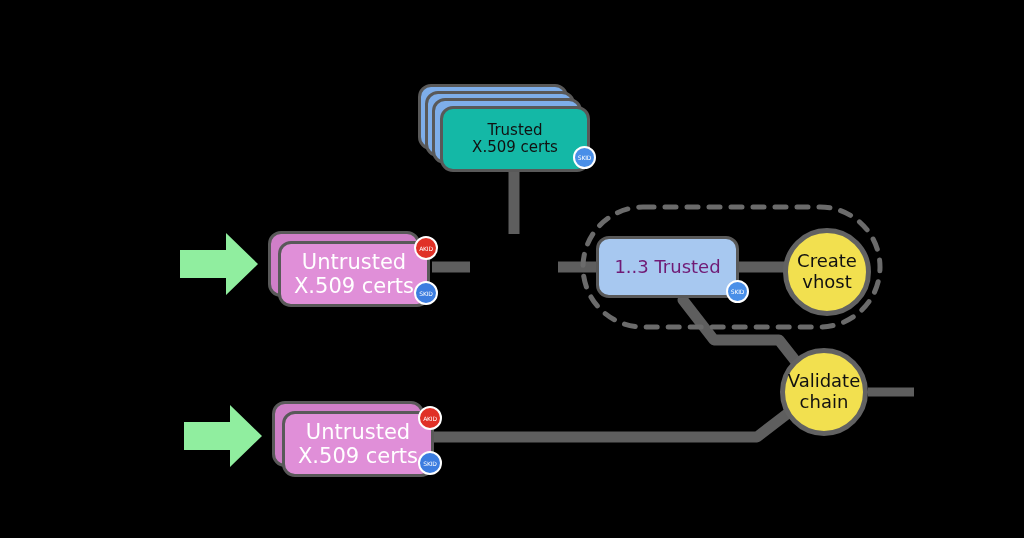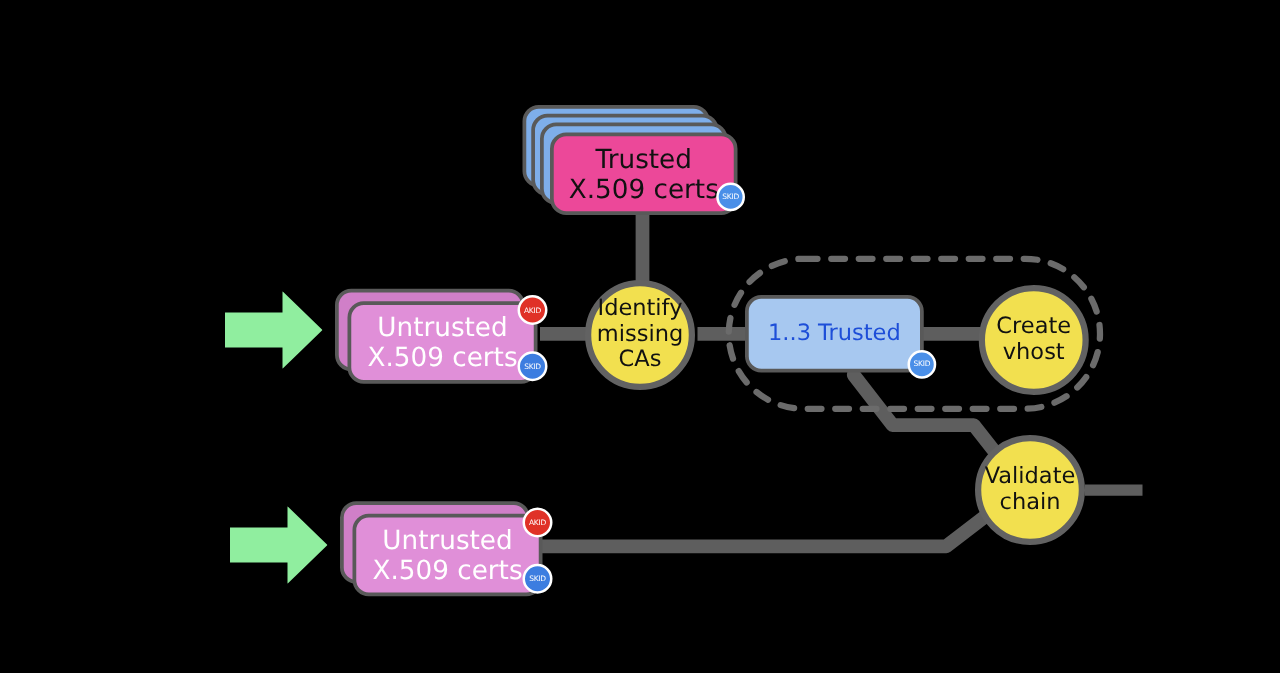--- a/index.html
+++ b/index.html
@@ -115,21 +115,21 @@
     </svg>
 
     <svg class="arrow" style="left:184px; top:405px;" width="78" height="62">
       <polygon points="0,17 46,17 46,0 78,31 46,62 46,45 0,45" fill="#90ee9f"></polygon>
     </svg>
 
     <div style="position:absolute; left:418px; top:84px; width:172px; height:78px;">
       <div class="stack-layer" style="left:0px;  top:0px;  width:150px; height:66px; background:#7eaeea;"></div>
       <div class="stack-layer" style="left:7px;  top:7px;  width:150px; height:66px; background:#7eaeea;"></div>
       <div class="stack-layer" style="left:14px; top:14px; width:150px; height:66px; background:#7eaeea;"></div>
-      <div class="node card" style="left:22px; top:22px; width:150px; height:66px; background:#ec4899; color:#111111; font-size:21px;">
+      <div class="node card" style="left:22px; top:22px; width:150px; height:66px; background:#14b8a6; color:#111111; font-size:15px;">
         <div class="label">
           <span>Trusted</span><br>
           <span>X.509 certs</span>
         </div>
       </div>
       <div class="badge skid-pale" style="left:155px; top:62px; width:19px; height:19px;">
         <span>SKID</span>
       </div>
     </div>
 
@@ -158,30 +158,23 @@
         </div>
       </div>
       <div class="badge akid" style="left:146px; top:5px; width:20px; height:20px;">
         <span>AKID</span>
       </div>
       <div class="badge skid" style="left:146px; top:50px; width:20px; height:20px;">
         <span>SKID</span>
       </div>
     </div>
 
-    <div class="node circle" style="left:468px; top:224px; width:88px; height:88px; font-size:18px;">
-      <div class="label">
-        <span>Identify</span><br>
-        <span>missing</span><br>
-        <span>CAs</span>
-      </div>
-    </div>
 
     <div style="position:absolute; left:596px; top:236px; width:160px; height:78px;">
-      <div class="node card" style="left:0px; top:0px; width:143px; height:62px; background:#a7c8f0; color:#1d4ed8; font-size:18px;">
+      <div class="node card" style="left:0px; top:0px; width:143px; height:62px; background:#a7c8f0; color:#701a75; font-size:18px;">
         <div class="label">
           <span>1..3 Trusted</span><br>
         </div>
       </div>
       <div class="badge skid-pale" style="left:130px; top:44px; width:19px; height:19px;">
         <span>SKID</span>
       </div>
     </div>
 
     <div class="node circle" style="left:783px; top:228px; width:88px; height:88px; font-size:18px;">

